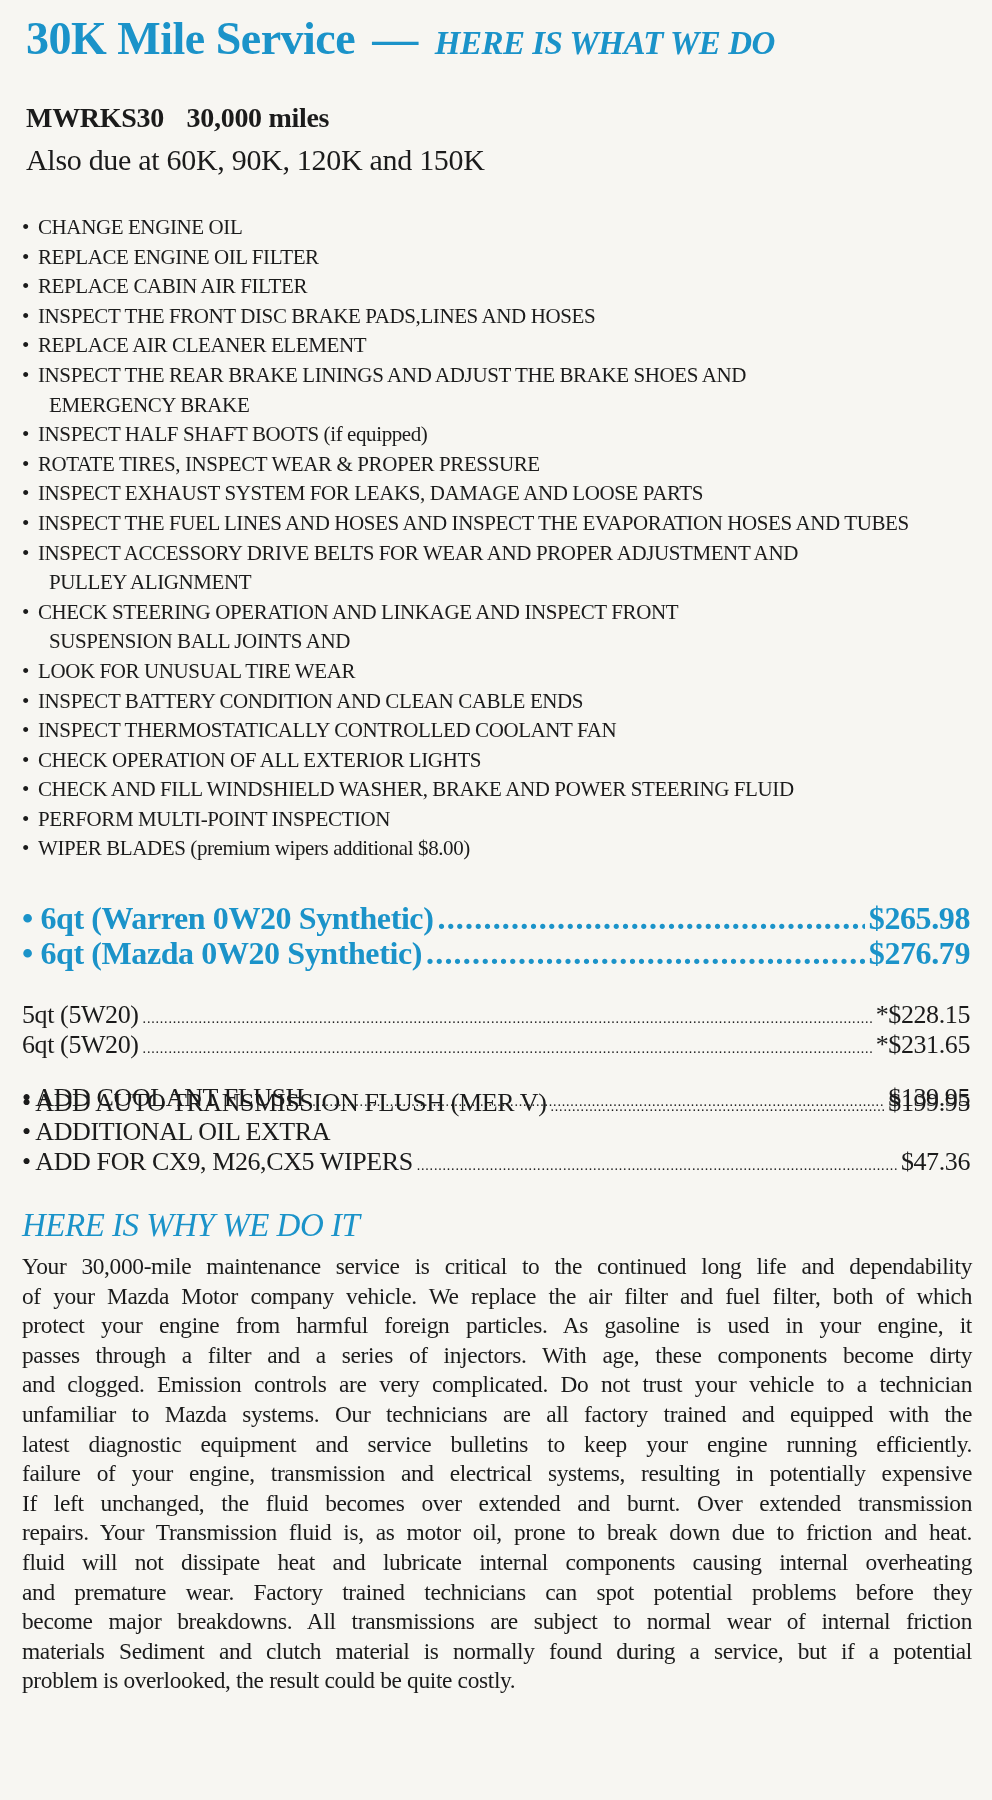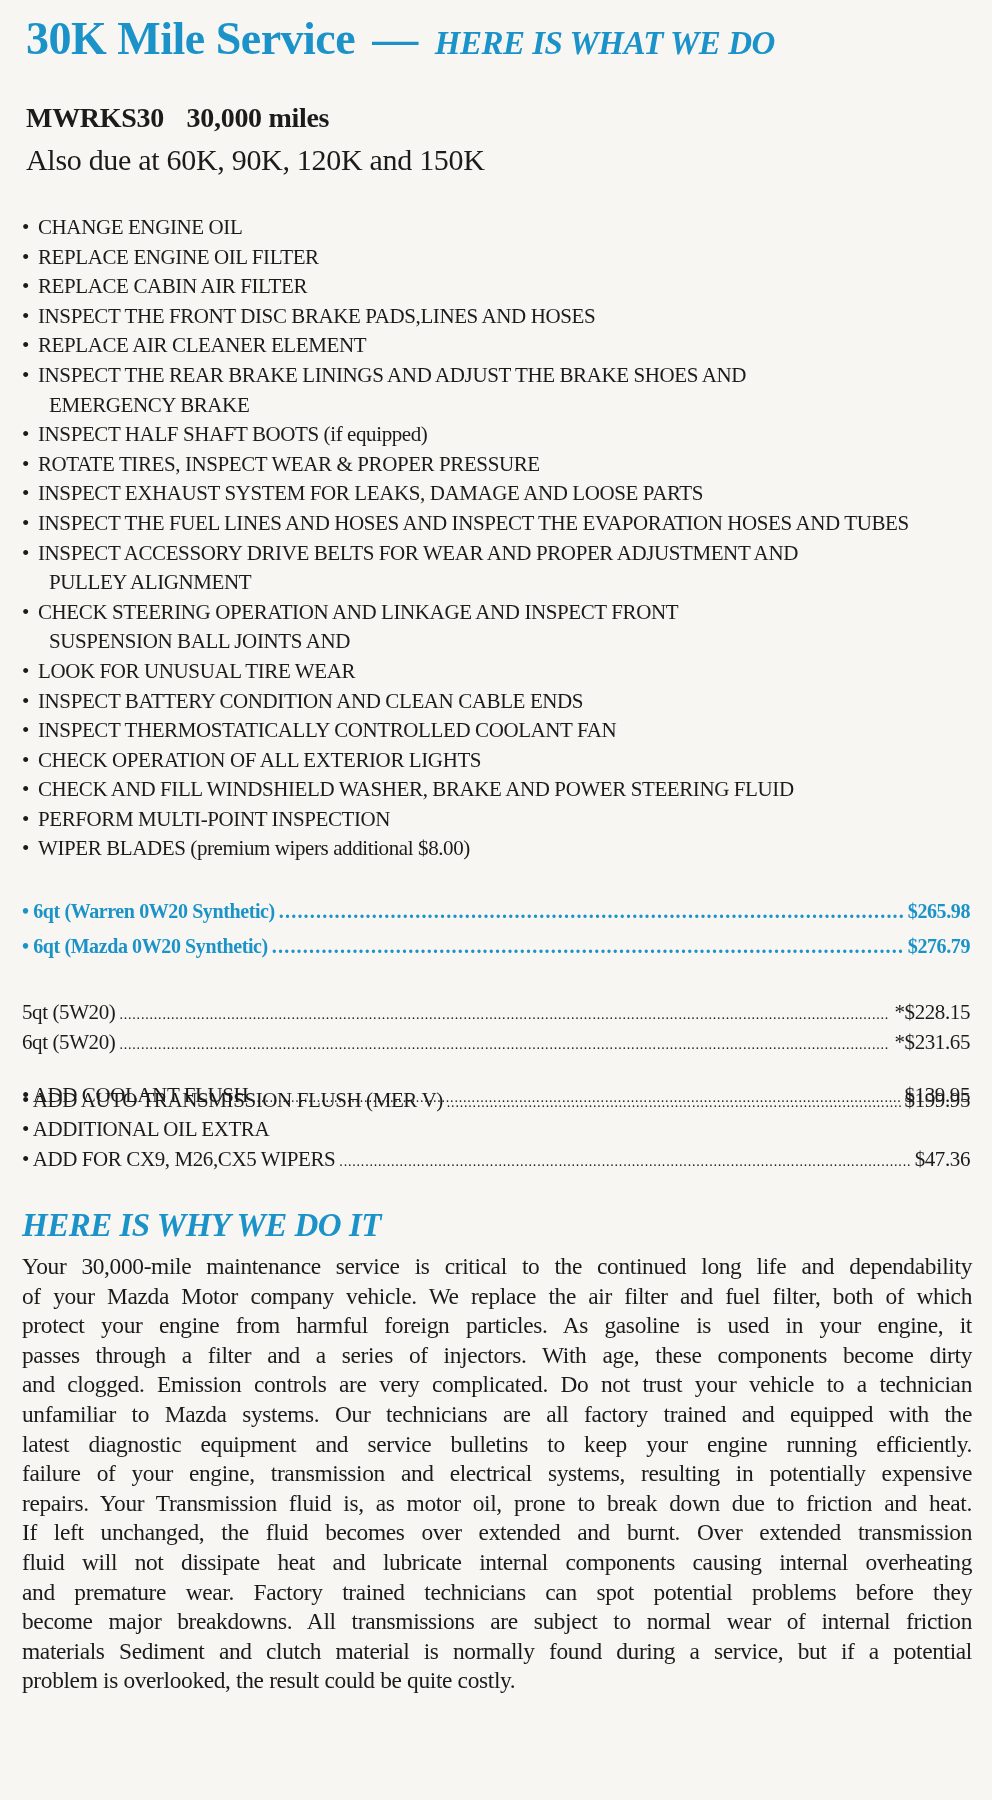--- a/index.html
+++ b/index.html
@@ -38,27 +38,27 @@
     position: absolute; left: 22px; width: 948px;
     display: flex; align-items: baseline; white-space: nowrap;
   }
   .price-row .leader {
     flex: 1; overflow: hidden; margin: 0 4px;
   }
   .price-row .leader::after {
     content: "........................................................................................................................................................................................................................................................................";
     letter-spacing: 1px;
   }
-  .price-row.featured { font-size: 20px; font-weight: bold; color: #1b93c9; letter-spacing: -0.4px; }
+  .price-row.featured { font-size: 32px; font-weight: bold; color: #1b93c9; letter-spacing: -0.4px; }
   .price-row.featured .leader::after { letter-spacing: 1.2px; }
-  .price-row.regular { font-size: 21px; letter-spacing: -0.4px; }
+  .price-row.regular { font-size: 26px; letter-spacing: -0.4px; }
   .price-row.regular .leader::after { font-size: 14px; letter-spacing: 0.8px; }
   .why-title {
     position: absolute; left: 22px; top: 1207px;
-    font-size: 33px; font-style: italic; font-weight: bold; color: #1b93c9;
+    font-size: 33px; font-style: italic; font-weight: normal; color: #1b93c9;
     letter-spacing: -0.5px; white-space: nowrap;
   }
   .why-body {
     position: absolute; left: 22px; top: 1252px; width: 950px;
     font-size: 23.4px; line-height: 29.6px; text-align: justify;
     letter-spacing: -0.35px;
   }
   .why-body .ln { display: block; text-align: justify; text-align-last: justify; white-space: nowrap; }
   .why-body .ln.last { text-align-last: left; }
 </style>
@@ -146,22 +146,22 @@
 
   <div class="why-body">
     <span class="ln">Your 30,000-mile maintenance service is critical to the continued long life and dependability</span>
     <span class="ln">of your Mazda Motor company vehicle.  We replace the air filter and fuel filter, both of which</span>
     <span class="ln">protect your engine from harmful foreign particles.  As gasoline is used in your engine, it</span>
     <span class="ln">passes through a filter and a series of injectors.  With age, these components become dirty</span>
     <span class="ln">and clogged. Emission controls are very complicated. Do not trust your vehicle to a technician</span>
     <span class="ln">unfamiliar to Mazda systems. Our technicians are all factory trained and equipped with the</span>
     <span class="ln">latest diagnostic equipment and service bulletins to keep your engine running efficiently.</span>
     <span class="ln">failure of your engine, transmission and electrical systems, resulting in potentially expensive</span>
+    <span class="ln">If left unchanged, the fluid becomes over extended and burnt.  Over extended transmission</span>
     <span class="ln">repairs.  Your Transmission fluid is, as motor oil, prone to break down due to friction and heat.</span>
-    <span class="ln">If left unchanged, the fluid becomes over extended and burnt.  Over extended transmission</span>
     <span class="ln">fluid will not dissipate heat and lubricate internal components causing internal overheating</span>
     <span class="ln">and premature wear.  Factory trained technicians can spot potential problems before they</span>
     <span class="ln">become major breakdowns.  All transmissions are subject to normal wear of internal friction</span>
     <span class="ln">materials Sediment and clutch material is normally found during a service, but if a potential</span>
     <span class="ln last">problem is overlooked, the result could be quite costly.</span>
   </div>
 
 </div>
 
 </body></html>

